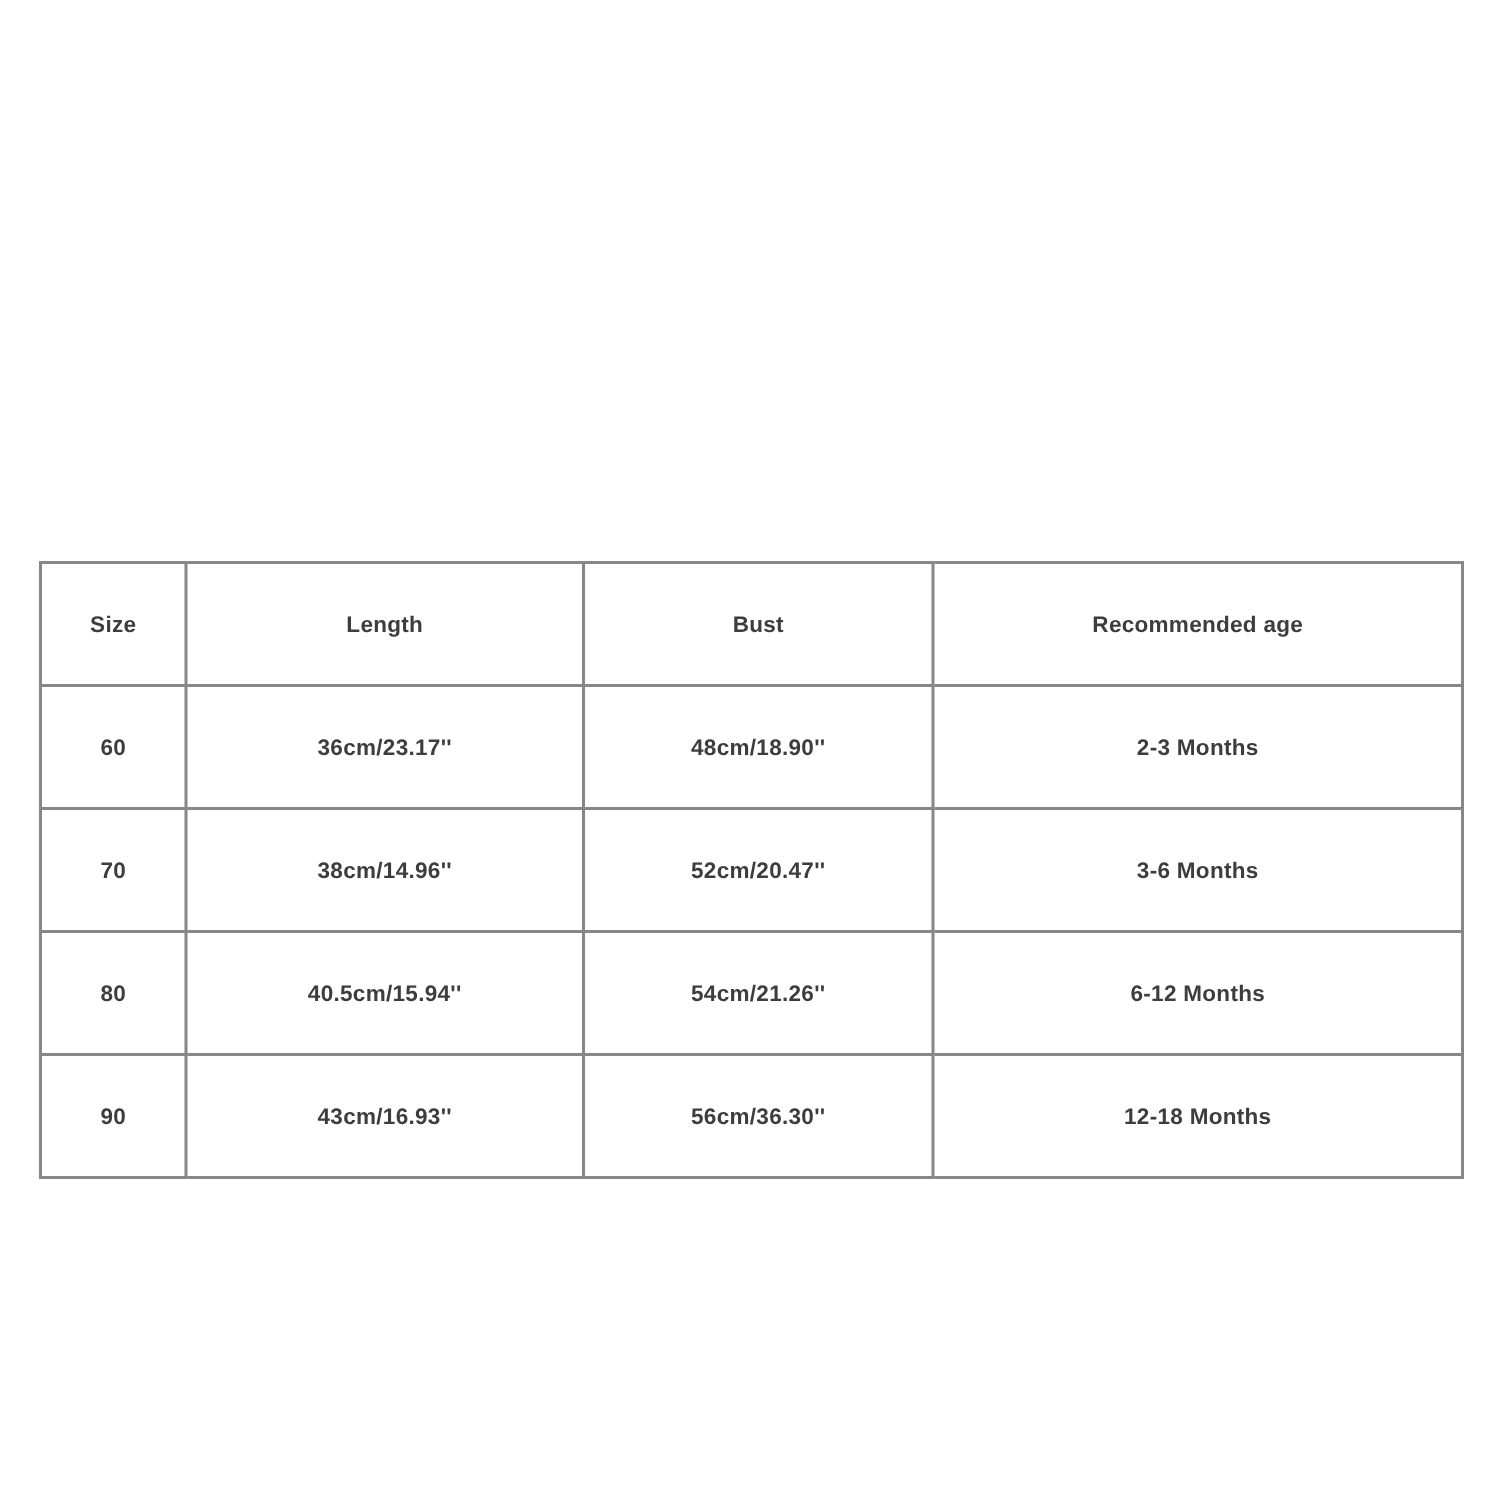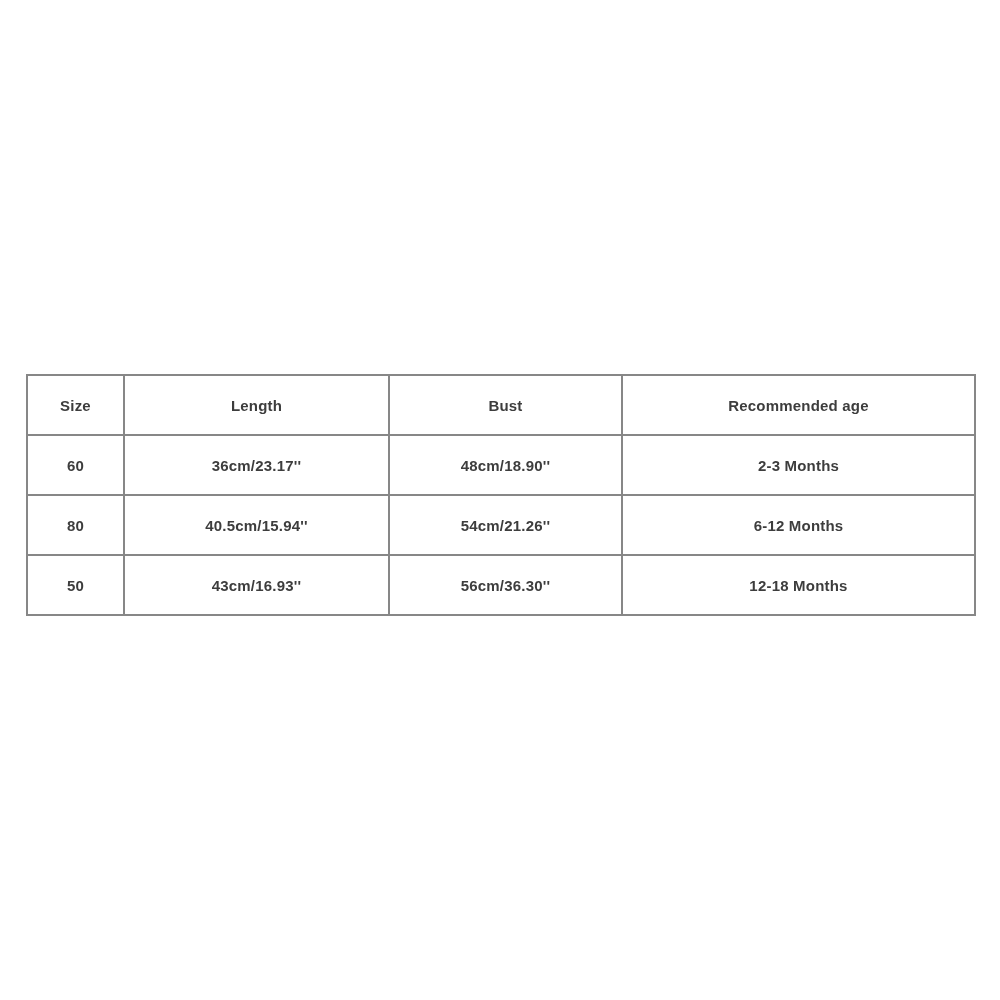--- a/index.html
+++ b/index.html
@@ -28,21 +28,21 @@
   }
   table.size-chart th,
   table.size-chart td {
     border: 2px solid #878787;
     text-align: center;
     vertical-align: middle;
     font-size: 15px;
     font-weight: bold;
     color: #3d3d3d;
     height: 48px;
-    padding: 5px 4px;
+    padding: 16px 4px;
     letter-spacing: 0.2px;
   }
   col.c-size   { width: 97px;  }
   col.c-length { width: 265px; }
   col.c-bust   { width: 233px; }
   col.c-age    { width: 353px; }
 </style>
 </head>
 <body>
 
@@ -63,26 +63,32 @@
       </tr>
     </thead>
     <tbody>
       <tr>
         <td>60</td>
         <td>36cm/23.17''</td>
         <td>48cm/18.90''</td>
         <td>2-3 Months</td>
       </tr>
       <tr>
+        <td>70</td>
+        <td>38cm/14.96''</td>
+        <td>52cm/20.47''</td>
+        <td>3-6 Months</td>
+      </tr>
+      <tr>
         <td>80</td>
         <td>40.5cm/15.94''</td>
         <td>54cm/21.26''</td>
         <td>6-12 Months</td>
       </tr>
       <tr>
-        <td>50</td>
+        <td>90</td>
         <td>43cm/16.93''</td>
         <td>56cm/36.30''</td>
         <td>12-18 Months</td>
       </tr>
     </tbody>
   </table>
 </div>
 
 </body></html>

